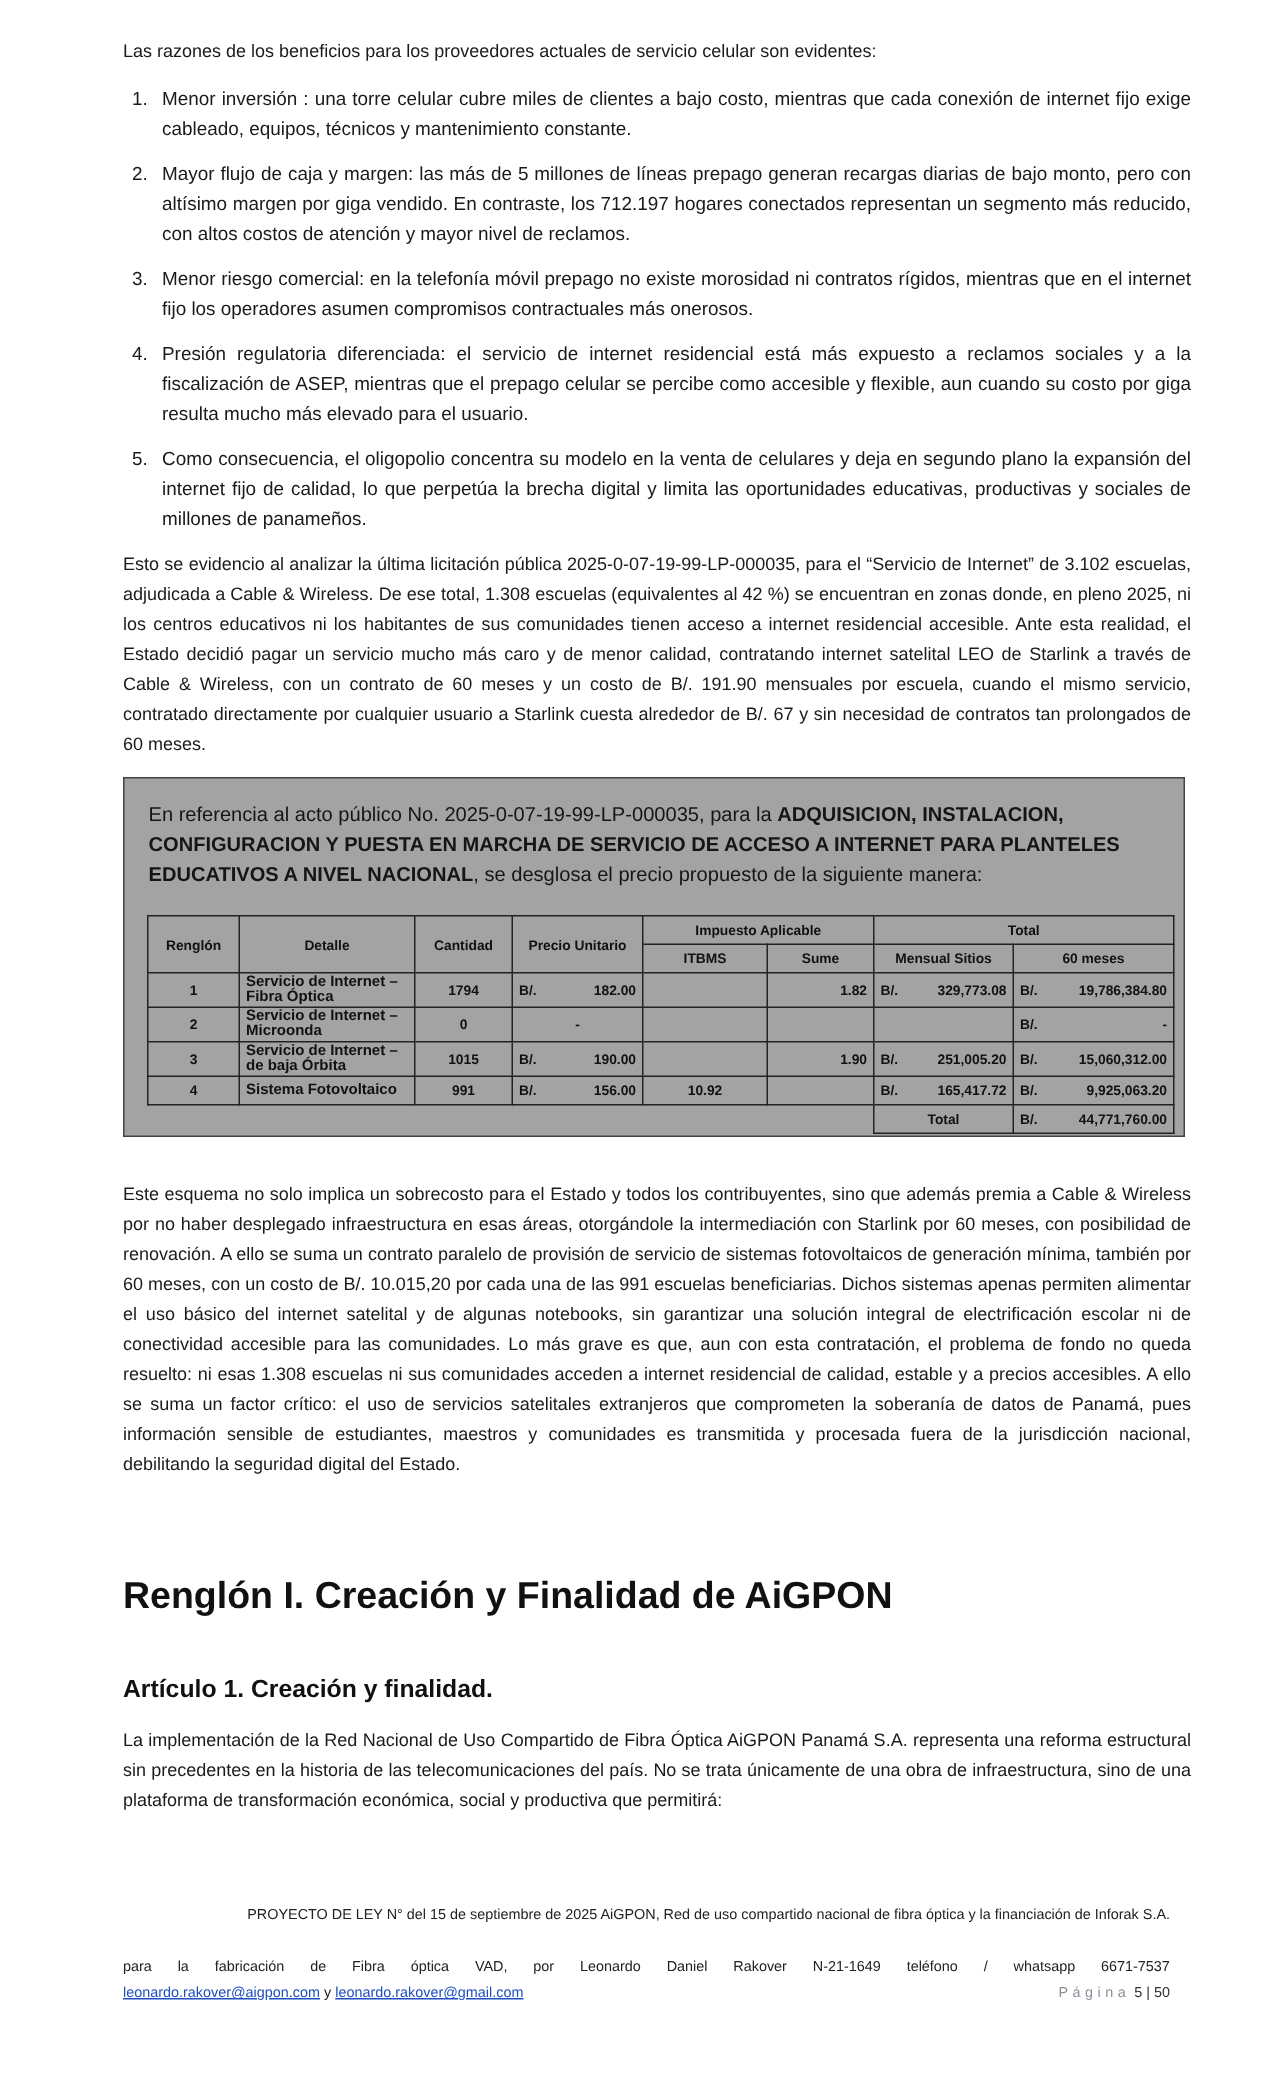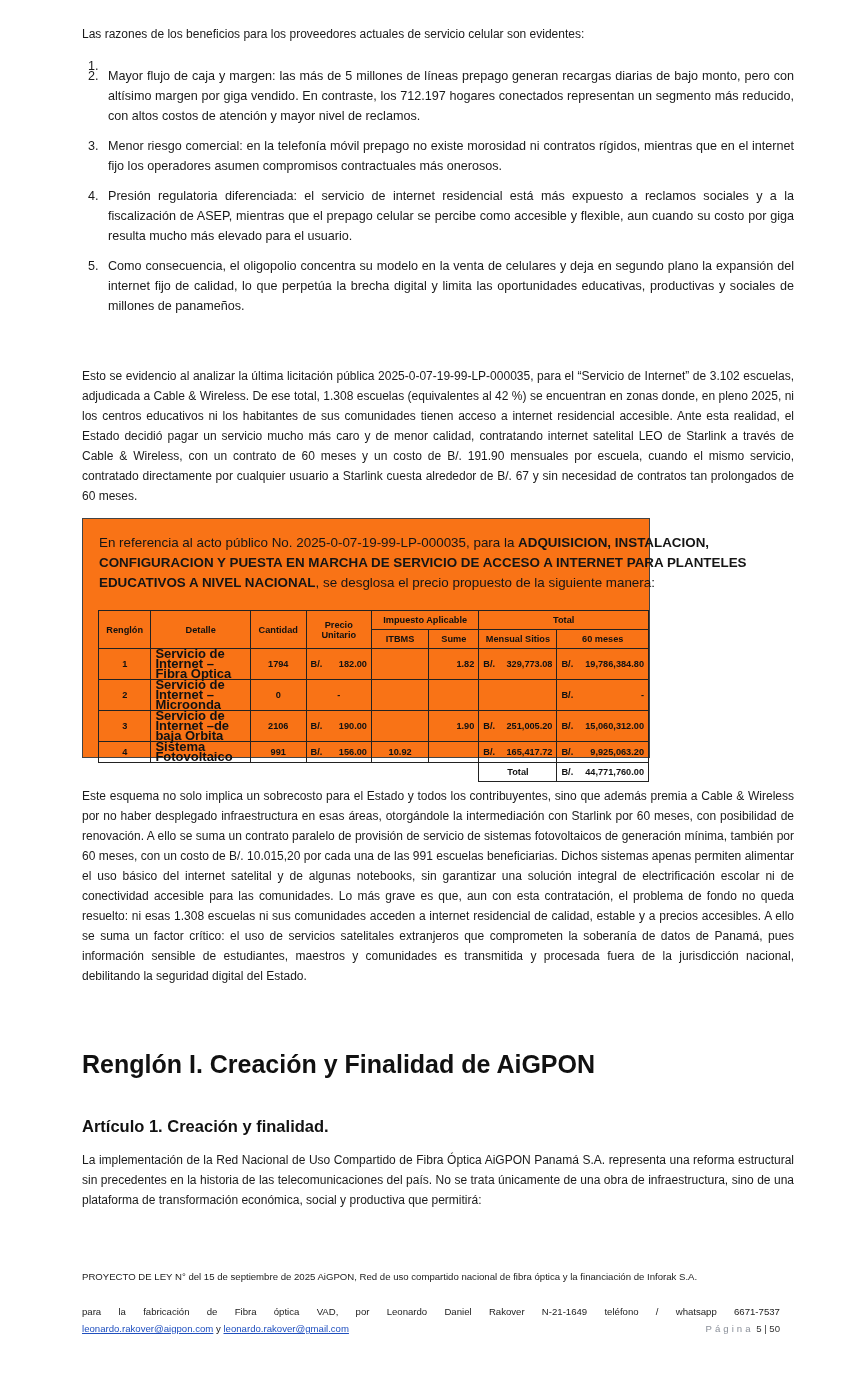--- a/index.html
+++ b/index.html
@@ -17,75 +17,75 @@
     margin: 0; padding: 0; list-style: none;
   }
   ol.reasons li {
     position: relative; padding-left: 26px; margin-bottom: 10px;
     font-size: 12.6px; line-height: 20px; text-align: justify;
   }
   ol.reasons li .num { position: absolute; left: 6px; top: 0; }
   .para2 { position: absolute; top: 366px; left: 0; width: 712px; }
 
   .figure {
-    position: absolute; top: 518px; left: 0; width: 568px; height: 240px;
-    border: 1.5px solid #444; box-sizing: border-box; background: #f97316;
+    position: absolute; top: 518px; left: 0; width: 708px; height: 240px;
+    border: 1.5px solid #444; box-sizing: border-box; background: #a3a3a3;
   }
   .fig-text {
     position: absolute; left: 16px; top: 14px; width: 680px;
     font-size: 13.4px; line-height: 20px; color: #151515;
   }
   .fig-text b { font-weight: bold; }
   table.bid {
     position: absolute; left: 15px; top: 91px;
     border-collapse: collapse; font-size: 9.2px; color: #111;
   }
   table.bid td, table.bid th {
     border: 1.6px solid #222; padding: 0 4px; height: 18px;
   }
   table.bid th { font-weight: bold; text-align: center; }
   table.bid td { font-weight: bold; }
   .c { text-align: center; }
   .r { text-align: right; }
   .money { display: flex; justify-content: space-between; }
-  .det { font-size: 13px; line-height: 10px; }
+  .det { font-size: 10px; line-height: 10px; }
   table.bid tr.tall td { height: 22px; }
   table.bid td.nob { border: none; }
 
   .para3 { position: absolute; top: 786px; left: 0; width: 712px; }
   h1.chapter {
     position: absolute; top: 1050px; left: 0; margin: 0;
     font-size: 25px; font-weight: bold; color: #111;
   }
   h2.article {
     position: absolute; top: 1117px; left: 0; margin: 0;
     font-size: 16.5px; font-weight: bold; color: #111;
   }
   .para4 { position: absolute; top: 1150px; left: 0; width: 712px; }
 
   .footer {
     position: absolute; top: 1268px; left: 0; width: 698px;
-    font-size: 9.6px; line-height: 17px; color: #222;
+    font-size: 9.6px; line-height: 17px; color: #222; text-align: right;
   }
   .footer .line1 { white-space: nowrap; }
   .footer .line2 { display: flex; justify-content: space-between; margin-top: 18px; }
   .footer .line3 { display: flex; justify-content: space-between; }
   .footer a { color: #1f4fbf; text-decoration: underline; }
   .pg-label { color: #8a8f99; letter-spacing: 3px; }
   .pg-num { color: #333; }
 </style>
 </head>
 <body>
 
 <div class="page">
 
   <p class="p intro">Las razones de los beneficios para los proveedores actuales de servicio celular son evidentes:</p>
 
   <ol class="reasons">
-    <li><span class="num">1.</span></li>
+    <li><span class="num">1.</span><span>Menor inversión : una torre celular cubre miles de clientes a bajo costo, mientras que cada conexión de internet fijo exige cableado, equipos, técnicos y mantenimiento constante.</span></li>
     <li><span class="num">2.</span><span>Mayor flujo de caja y margen: las más de 5 millones de líneas prepago generan recargas diarias de bajo monto, pero con altísimo margen por giga vendido. En contraste, los 712.197 hogares conectados representan un segmento más reducido, con altos costos de atención y mayor nivel de reclamos.</span></li>
     <li><span class="num">3.</span><span>Menor riesgo comercial: en la telefonía móvil prepago no existe morosidad ni contratos rígidos, mientras que en el internet fijo los operadores asumen compromisos contractuales más onerosos.</span></li>
     <li><span class="num">4.</span><span>Presión regulatoria diferenciada: el servicio de internet residencial está más expuesto a reclamos sociales y a la fiscalización de ASEP, mientras que el prepago celular se percibe como accesible y flexible, aun cuando su costo por giga resulta mucho más elevado para el usuario.</span></li>
     <li><span class="num">5.</span><span>Como consecuencia, el oligopolio concentra su modelo en la venta de celulares y deja en segundo plano la expansión del internet fijo de calidad, lo que perpetúa la brecha digital y limita las oportunidades educativas, productivas y sociales de millones de panameños.</span></li>
   </ol>
 
   <p class="p para2">Esto se evidencio al analizar la última licitación pública 2025-0-07-19-99-LP-000035, para el “Servicio de Internet” de 3.102 escuelas, adjudicada a Cable &amp; Wireless. De ese total, 1.308 escuelas (equivalentes al 42 %) se encuentran en zonas donde, en pleno 2025, ni los centros educativos ni los habitantes de sus comunidades tienen acceso a internet residencial accesible. Ante esta realidad, el Estado decidió pagar un servicio mucho más caro y de menor calidad, contratando internet satelital LEO de Starlink a través de Cable &amp; Wireless, con un contrato de 60 meses y un costo de B/. 191.90 mensuales por escuela, cuando el mismo servicio, contratado directamente por cualquier usuario a Starlink cuesta alrededor de B/. 67 y sin necesidad de contratos tan prolongados de 60 meses.</p>
 
   <div class="figure">
     <div class="fig-text"><span>En referencia al acto público No. 2025-0-07-19-99-LP-000035, para la </span><b>ADQUISICION, INSTALACION, CONFIGURACION Y PUESTA EN MARCHA DE SERVICIO DE ACCESO A INTERNET PARA PLANTELES EDUCATIVOS A NIVEL NACIONAL</b><span>, se desglosa el precio propuesto de la siguiente manera:</span></div>
@@ -145,21 +145,21 @@
               <div class="money">
                 <span>B/.</span>
                 <span>-</span>
               </div>
             </td>
       </tr>
 
       <tr class="tall">
         <td class="c">3</td>
         <td class="det">Servicio de Internet –de baja Órbita</td>
-        <td class="c">2106</td>
+        <td class="c">1015</td>
         <td>
               <div class="money">
                 <span>B/.</span>
                 <span>190.00</span>
               </div>
             </td>
         <td class="c"></td>
         <td class="r">1.90</td>
         <td>
               <div class="money">

